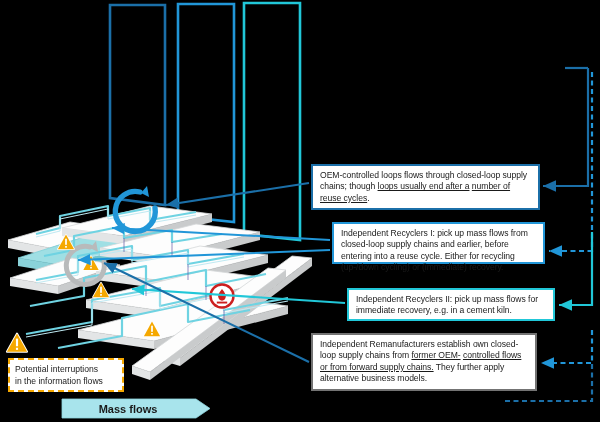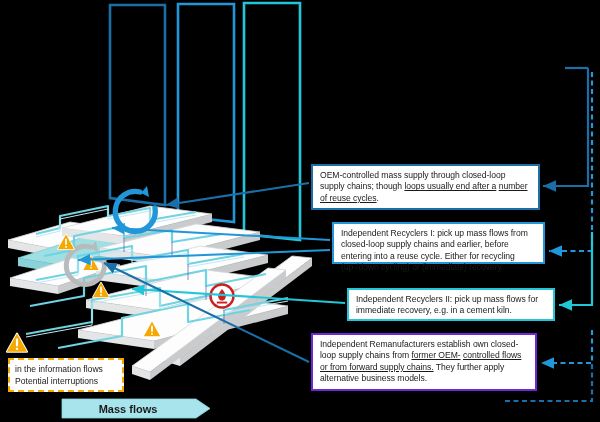--- a/index.html
+++ b/index.html
@@ -10,21 +10,21 @@
 
   .callout{position:absolute;background:#ffffff;color:#1a1a1a;
            box-sizing:border-box;padding:4px 6px 5px 7px;
            font-size:8.6px;line-height:11.4px;letter-spacing:-0.05px;}
   .callout .u{text-decoration:underline;margin-top:41px;}
 
   #callout1{left:311px;top:164px;width:229px;height:46px;border:2px solid #1b6fa8;}
   #callout2{left:332px;top:222px;width:213px;height:42px;border:2px solid #2196d8;}
   #callout3{left:347px;top:288px;width:208px;height:33px;border:2px solid #21c7d8;
             }
-  #callout4{left:311px;top:333px;width:226px;height:58px;border:2px solid #6d28d9;}
+  #callout4{left:311px;top:333px;width:226px;height:58px;border:2px solid #737373;}
 
   #legend-interrupt{position:absolute;left:8px;top:358px;width:116px;height:34px;
         background:#ffffff;border:2px dashed #f5a800;box-sizing:border-box;
         padding:4px 5px;font-size:8.6px;line-height:11.6px;color:#1a1a1a;}
 
   #legend-mass{position:absolute;left:62px;top:399px;width:148px;height:19px;}
   #legend-mass .lbl{position:absolute;left:0;top:0;width:132px;height:19px;
         display:flex;align-items:center;justify-content:center;
         font-size:11px;color:#1a1a1a;font-weight:bold;}
 </style>
@@ -194,21 +194,21 @@
 
       <path d="M505,401 L592,401 L592,363" stroke="#1b6fa8" stroke-width="2.2" stroke-dasharray="5 3.5"></path>
     </g>
 
     <g>
       <polygon points="62,399 196,399 210,408.5 196,418 62,418" fill="#a8e4ec" stroke="#8ed4de" stroke-width="0.8"></polygon>
     </g>
   </svg>
 
   <div class="callout" id="callout1">
-    <span>OEM-controlled mass supply through closed-loop</span>
+    <span>OEM-controlled loops flows through closed-loop</span>
     <span>supply chains; though </span><span class="u">loops usually end after a</span>
     <span class="u">number of reuse cycles</span><span>.</span>
   </div>
 
   <div class="callout" id="callout2">
     <span>Independent  Recyclers I: pick up mass flows from</span>
     <span>closed-loop supply chains and earlier, before</span>
     <span>entering into a reuse cycle. Either for recycling</span>
     <span>(up-/down cycling) or (immediate) recovery.</span>
   </div>
@@ -219,21 +219,21 @@
   </div>
 
   <div class="callout" id="callout4">
     <span>Independent  Remanufacturers establish own</span>
     <span>closed-loop supply chains from </span><span class="u">former OEM-</span>
     <span class="u">controlled flows or from forward supply chains.</span>
     <span>They further apply alternative business models.</span>
   </div>
 
   <div id="legend-interrupt">
+    <div>Potential interruptions</div>
     <div>in the information flows</div>
-    <div>Potential interruptions</div>
   </div>
 
   <div id="legend-mass">
     <div class="lbl">Mass flows</div>
   </div>
 
 </div>
 
 </body></html>

